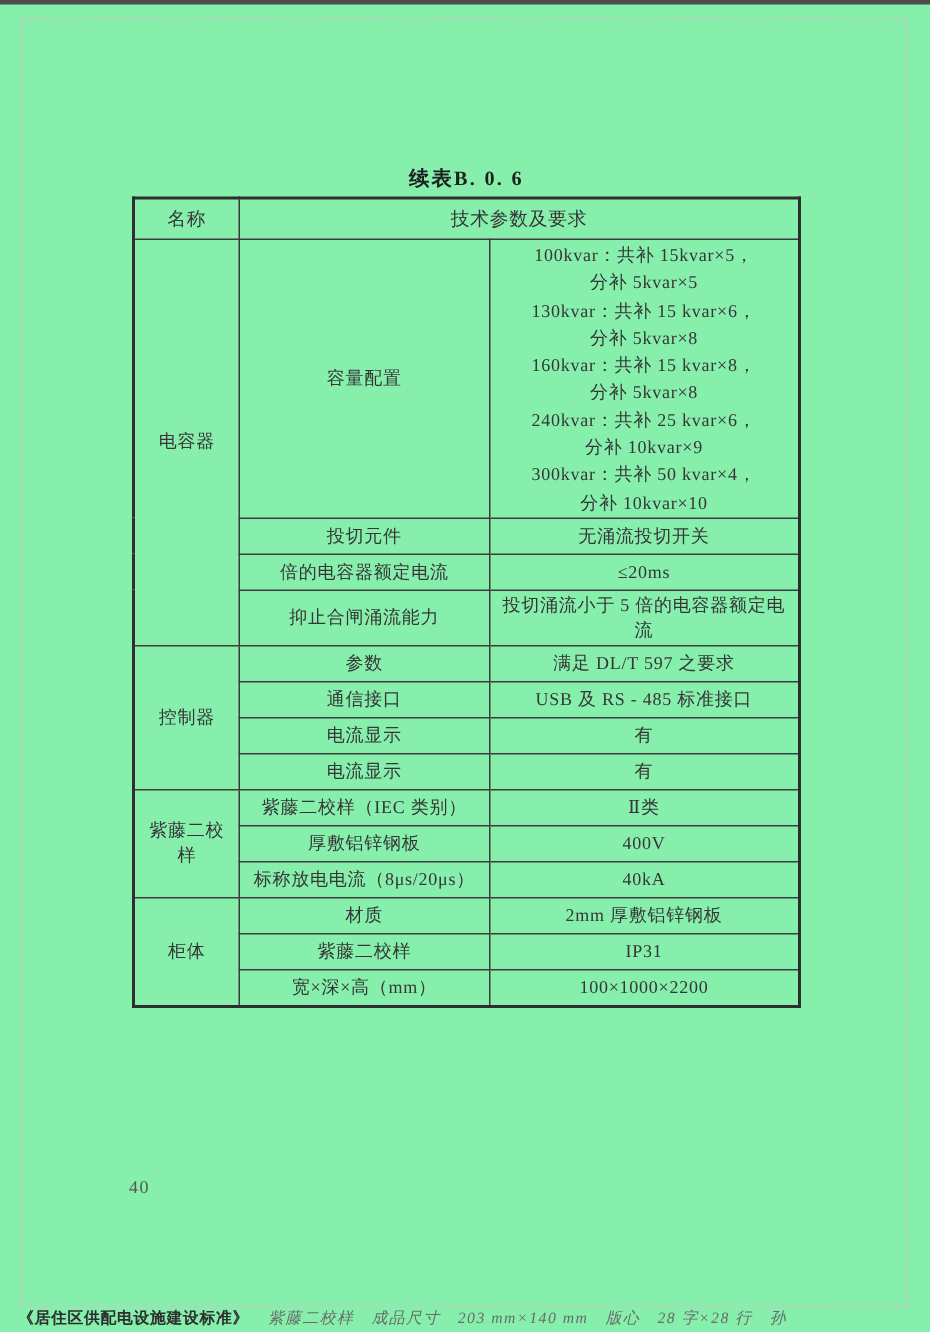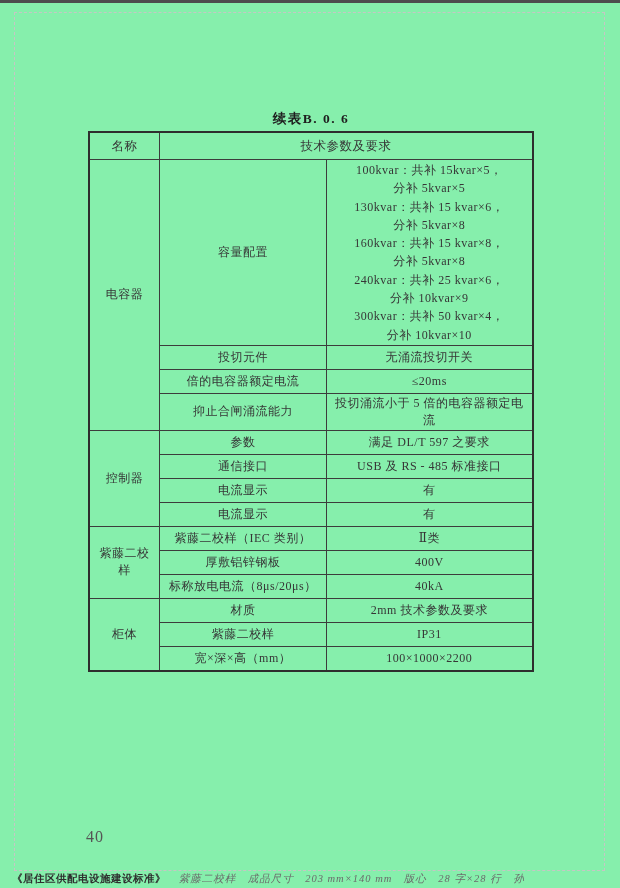--- a/index.html
+++ b/index.html
@@ -40,22 +40,22 @@
   .colw-1 { width:70px; }
   .colw-2 { width:165px; }
   .colw-3 { width:205px; }
   tr.h-head td { height:24px; font-size:12.5px; }
   tr.h-cap td  { height:182px; }
   tr.h-std td  { height:21px;margin-top:41px; }
   td.multiline {
     white-space:pre-line; line-height:18.3px; padding:2px 4px;
   }
   .page-number {
-    position:absolute; left:86px; top:828px;
-    font-size:16px; color:#555; letter-spacing:1px;
+    position:absolute; left:86px; top:784px;
+    font-size:12px; color:#555; letter-spacing:1px;
   }
   .footer {
     position:absolute; left:12px; top:872px; width:606px;
     white-space:nowrap; font-size:10.5px; color:#555;
   }
   .footer .book-title { font-weight:bold; color:#2e2e2e; letter-spacing:0.5px; }
   .footer .proof-note { font-style:italic; color:#6b6b6b; margin-left:10px; letter-spacing:1px; }
 </style>
 </head>
 <body>
@@ -133,21 +133,21 @@
         <td>400V</td>
       </tr>
       <tr class="h-std">
         <td>标称放电电流（8μs/20μs）</td>
         <td>40kA</td>
       </tr>
 
       <tr class="h-std">
         <td rowspan="3">柜体</td>
         <td>材质</td>
-        <td>2mm 技术参数及要求</td>
+        <td>2mm 厚敷铝锌钢板</td>
       </tr>
       <tr class="h-std">
         <td>紫藤二校样</td>
         <td>IP31</td>
       </tr>
       <tr class="h-std">
         <td>宽×深×高（mm）</td>
         <td>100×1000×2200</td>
       </tr>
     </tbody>

